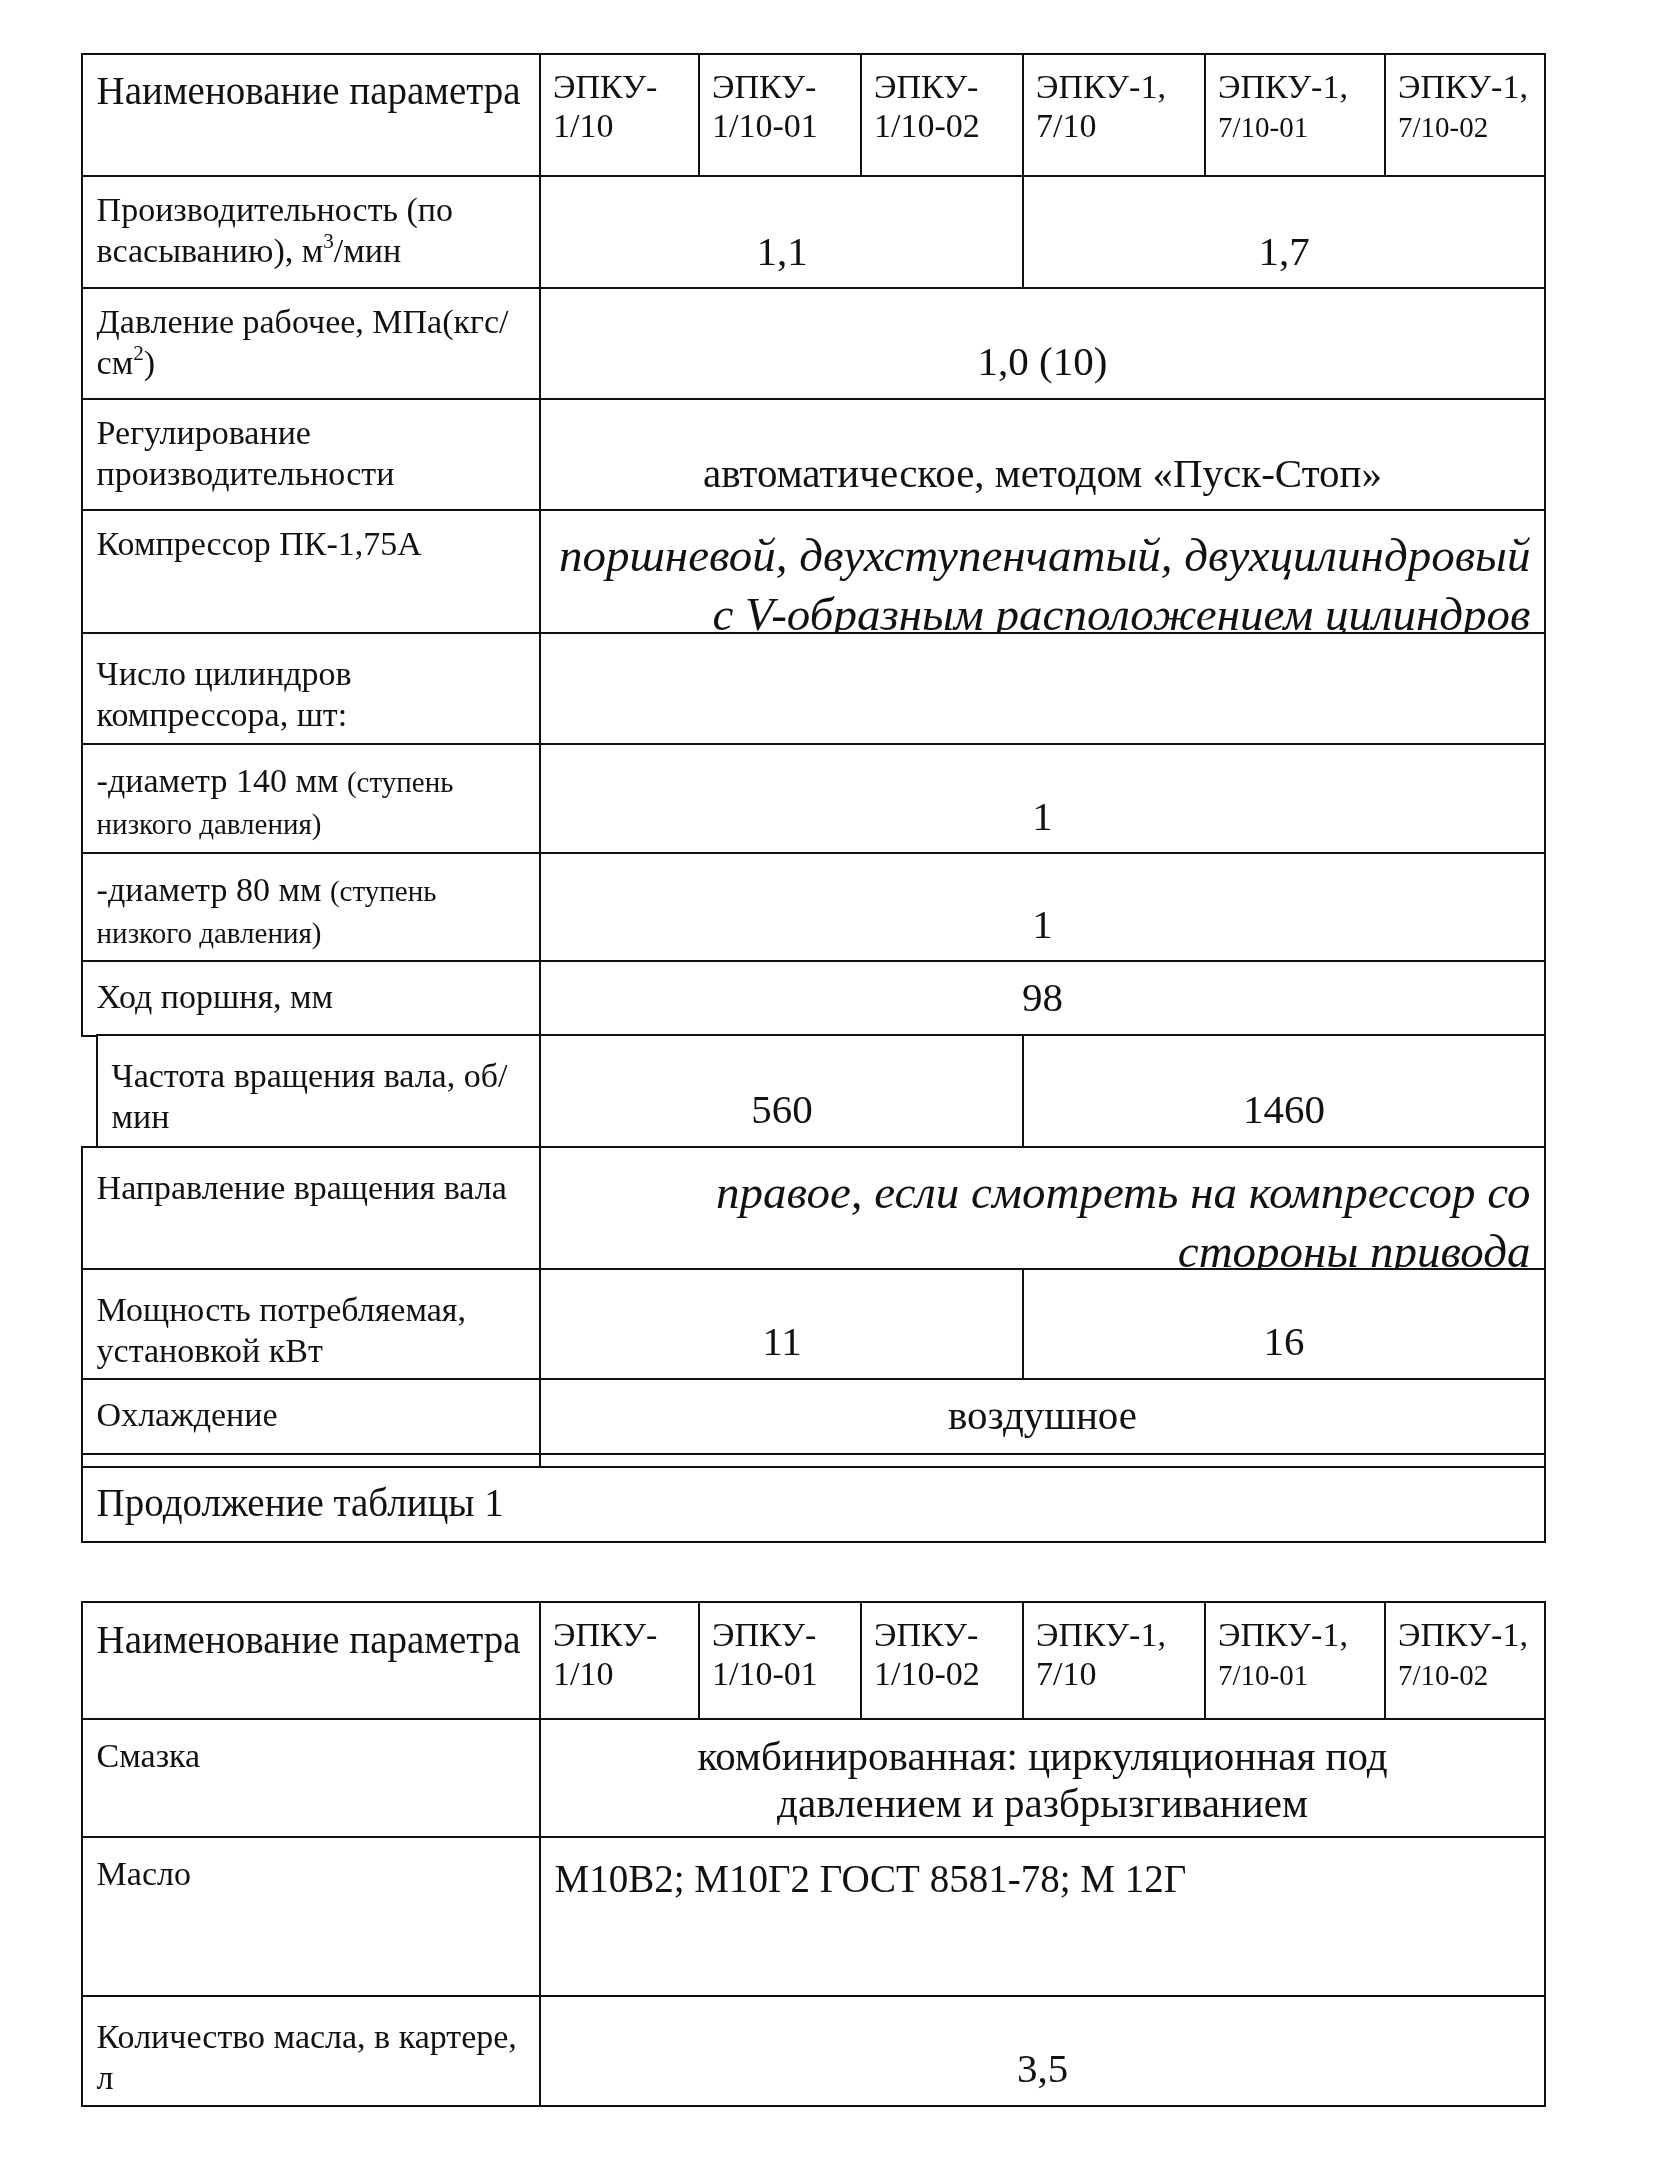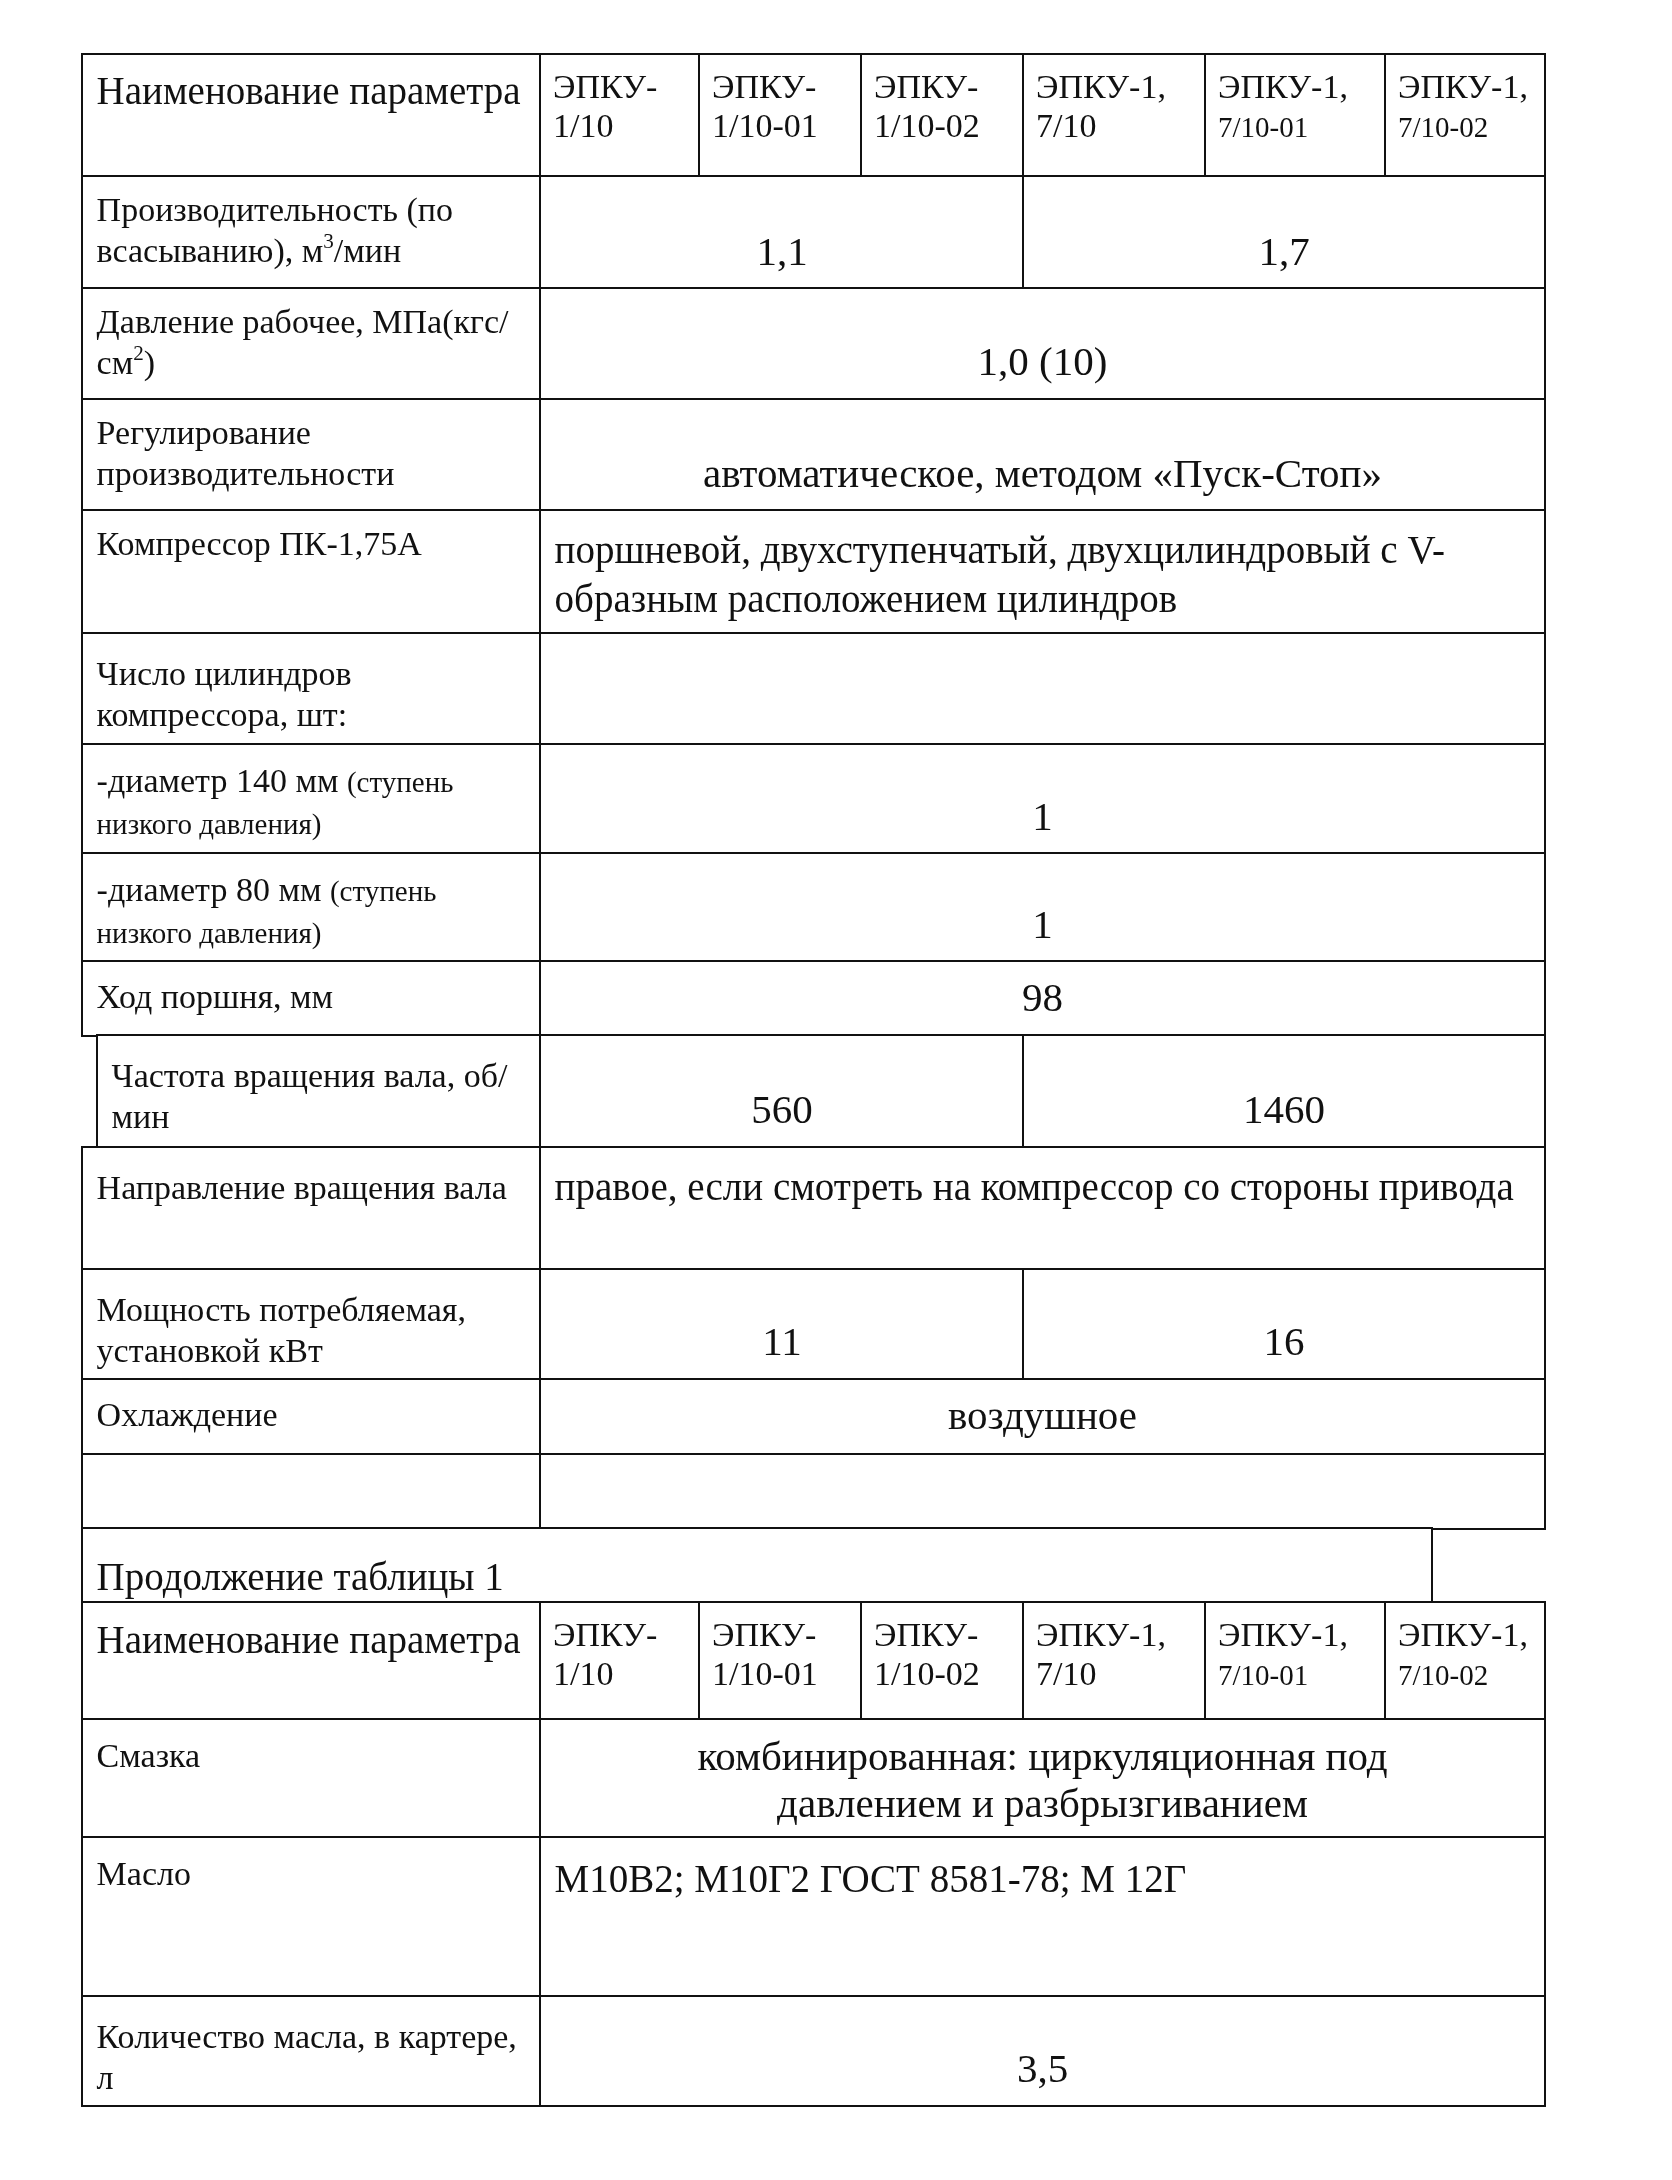--- a/index.html
+++ b/index.html
@@ -7,21 +7,21 @@
          font-family: "Liberation Serif", "DejaVu Serif", serif; color: #111111; }
   .cell { position: absolute; box-sizing: border-box; border: 2.6px solid #111111;
           background: #ffffff; padding: 12px 13.6px; line-height: 1.22; }
   .lbl { font-size: 34px; }
   .big { font-size: 39px; }
   .hdr { font-size: 34px; padding: 12px 12px; line-height: 1.15; }
   .hdr .sm { font-size: 29px; }
   .val { font-size: 41px; display: flex; align-items: flex-end; justify-content: center;
          text-align: center; padding-bottom: 12px; }
   .val.top { align-items: flex-start; padding-top: 12px; }
-  .val.left { justify-content: flex-start; text-align: left; font-size: 39px; line-height: 1.25; padding-left: 13.6px; padding-top: 10.2px; align-items: flex-start; }
+  .val.left { justify-content: flex-start; text-align: right; font-size: 47px; line-height: 1.25; padding-left: 13.6px; padding-top: 10.2px; align-items: flex-start; font-style: italic; }
   .sm { font-size: 29px; }
   sup { font-size: 0.62em; vertical-align: 0.65em; line-height: 0; }
 </style>
 </head>
 <body>
 
 <div>
 
   <div class="cell big" style="left:81px;top:53px;width:461px;height:124px;padding-top:13.6px;line-height:1.15;">Наименование параметра</div>
   <div class="cell hdr" style="left:539px;top:53px;width:162px;height:124px;"><span>ЭПКУ-</span><br><span>1/10</span></div>
@@ -66,21 +66,21 @@
   <div class="cell lbl" style="left:81px;top:1268px;width:461px;height:112px;padding-top:19px;">Мощность потребляемая, установкой кВт</div>
   <div class="cell val" style="left:539px;top:1268px;width:486px;height:112px;">11</div>
   <div class="cell val" style="left:1022px;top:1268px;width:524px;height:112px;">16</div>
 
   <div class="cell lbl" style="left:81px;top:1378px;width:461px;height:78px;padding-top:13.6px;">Охлаждение</div>
   <div class="cell val top" style="left:539px;top:1378px;width:1007px;height:78px;padding-top:10.2px;">воздушное</div>
 
   <div class="cell lbl" style="left:81px;top:1453px;width:461px;height:77px;"></div>
   <div class="cell val" style="left:539px;top:1453px;width:1007px;height:77px;"></div>
 
-  <div class="cell big" style="left:81px;top:1527px;width:1352px;height:77px;padding-top:24px;">Продолжение таблицы 1</div>
+  <div class="cell big" style="left:81px;top:1466px;width:1465px;height:77px;padding-top:11px;">Продолжение таблицы 1</div>
 
   <div class="cell big" style="left:81px;top:1601px;width:461px;height:119px;padding-top:15.3px;line-height:1.15;">Наименование параметра</div>
   <div class="cell hdr" style="left:539px;top:1601px;width:162px;height:119px;"><span>ЭПКУ-</span><br><span>1/10</span></div>
   <div class="cell hdr" style="left:698px;top:1601px;width:164px;height:119px;"><span>ЭПКУ-</span><br><span>1/10-01</span></div>
   <div class="cell hdr" style="left:860px;top:1601px;width:164px;height:119px;"><span>ЭПКУ-</span><br><span>1/10-02</span></div>
   <div class="cell hdr" style="left:1022px;top:1601px;width:184px;height:119px;"><span>ЭПКУ-1,</span><br><span>7/10</span></div>
   <div class="cell hdr" style="left:1204px;top:1601px;width:183px;height:119px;"><span>ЭПКУ-1,</span><br><span class="sm">7/10-01</span></div>
   <div class="cell hdr" style="left:1384px;top:1601px;width:162px;height:119px;"><span>ЭПКУ-1,</span><br><span class="sm">7/10-02</span></div>
 
   <div class="cell lbl" style="left:81px;top:1718px;width:461px;height:120px;padding-top:15.3px;">Смазка</div>

